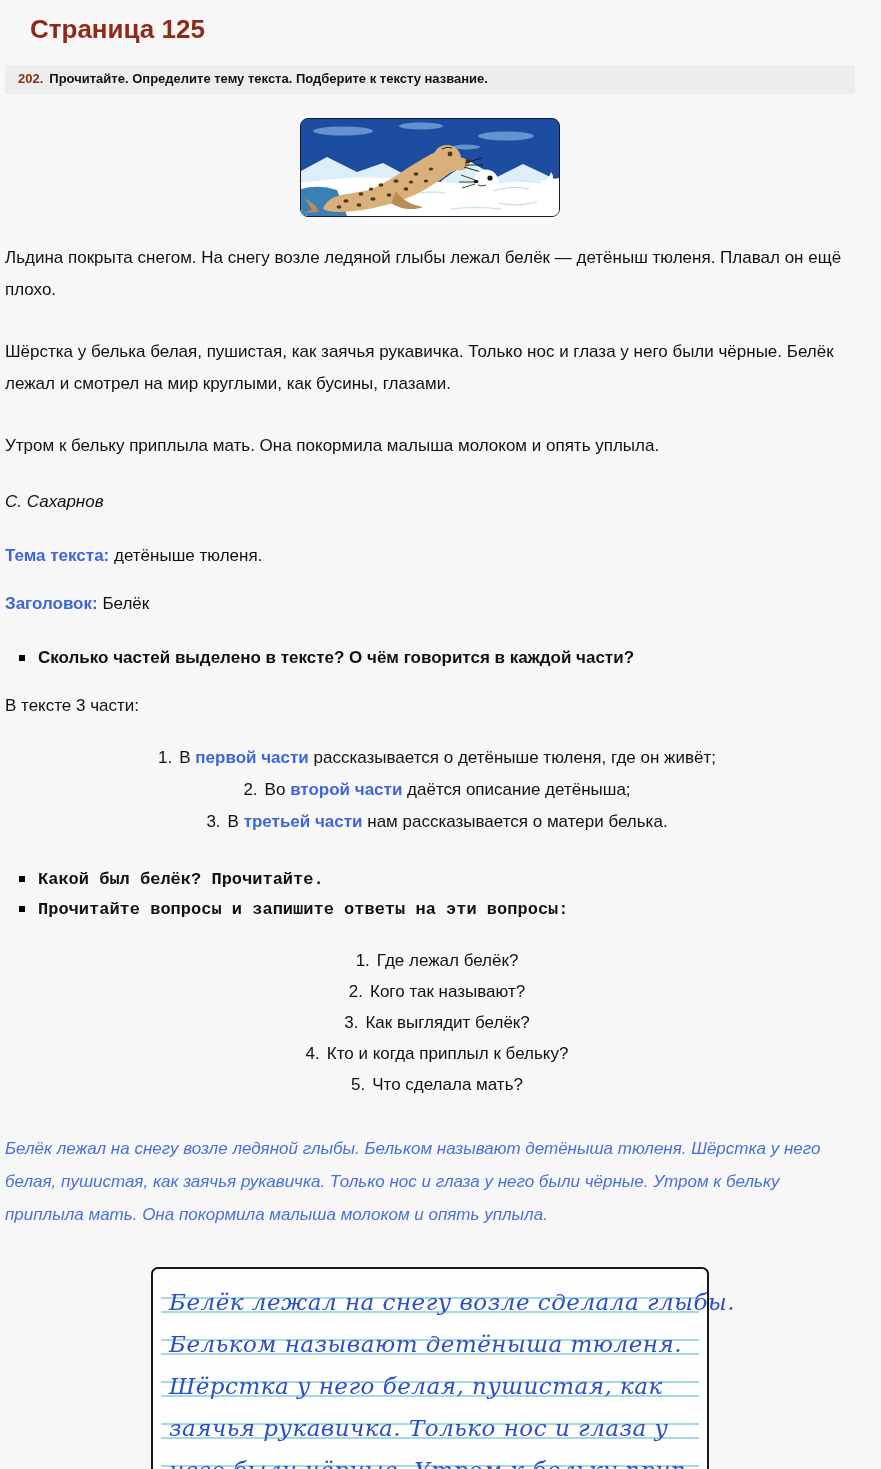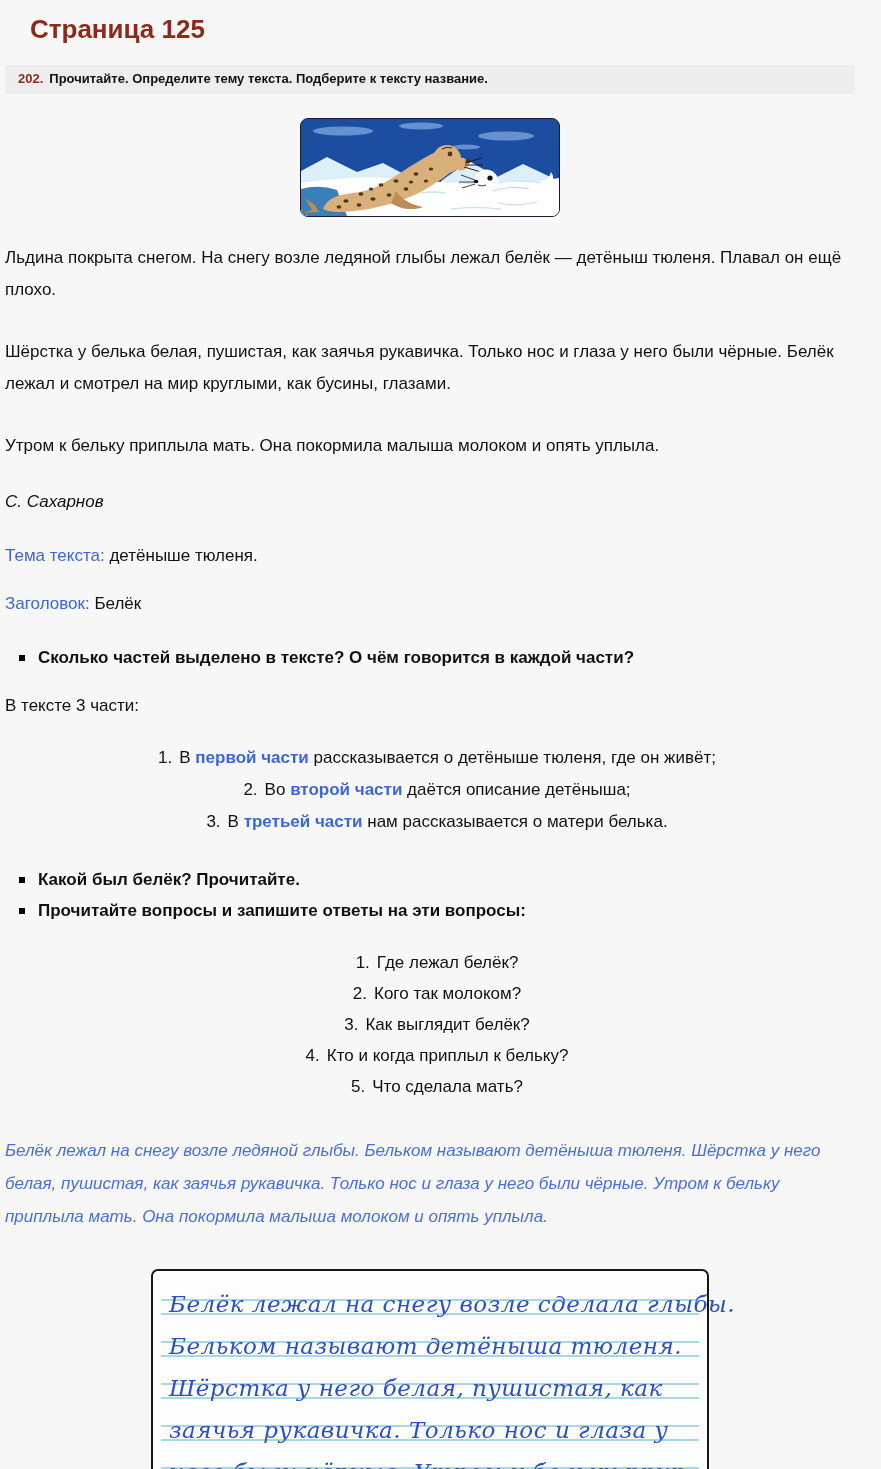--- a/index.html
+++ b/index.html
@@ -28,25 +28,25 @@
   .figure{
     display:inline-block;border:1px solid #1b1b2f;border-radius:8px;
     overflow:hidden;line-height:0;background:#1c4da0;
   }
 
   .story-p{line-height:32px;margin:0 0 30px;}
   .author{font-style:italic;margin:0 0 34px;}
 
   .label-line{margin:0 0 28px;}
   .label-line.heading-line{margin:0 0 34px;}
-  .label{color:var(--accent_blue,#3d66dc);font-weight:normal;}
+  .label{color:var(--accent_blue,#3d66dc);font-weight:bold;}
 
   .bullet-line{font-weight:bold;margin:0 0 28px;padding-left:14px;}
   .bullets2 .bullet-line{margin:0 0 11px;}
-  .bullets2{margin:0 0 26px;}
+  .bullets2{margin:0 0 26px;font-family:Liberation Mono, monospace;}
   .sq{
     display:inline-block;width:6px;height:6px;background:#000;
     margin-right:13px;vertical-align:2px;
   }
 
   .intro{margin:0 0 26px;}
 
   .olist{padding-left:14px;margin:0 0 32px;text-align:center;}
   .oitem{line-height:32px;}
   .qlist .oitem{line-height:31px;}
@@ -202,21 +202,21 @@
     <p class="bullet-line">
       <span class="sq"></span><span>Прочитайте вопросы и запишите ответы на эти вопросы:</span>
     </p>
   </div>
 
   <div class="olist qlist">
     <div class="oitem">
       <span class="onum">1.</span><span>Где лежал белёк?</span>
     </div>
     <div class="oitem">
-      <span class="onum">2.</span><span>Кого так молоком?</span>
+      <span class="onum">2.</span><span>Кого так называют?</span>
     </div>
     <div class="oitem">
       <span class="onum">3.</span><span>Как выглядит белёк?</span>
     </div>
     <div class="oitem">
       <span class="onum">4.</span><span>Кто и когда приплыл к бельку?</span>
     </div>
     <div class="oitem">
       <span class="onum">5.</span><span>Что сделала мать?</span>
     </div>

